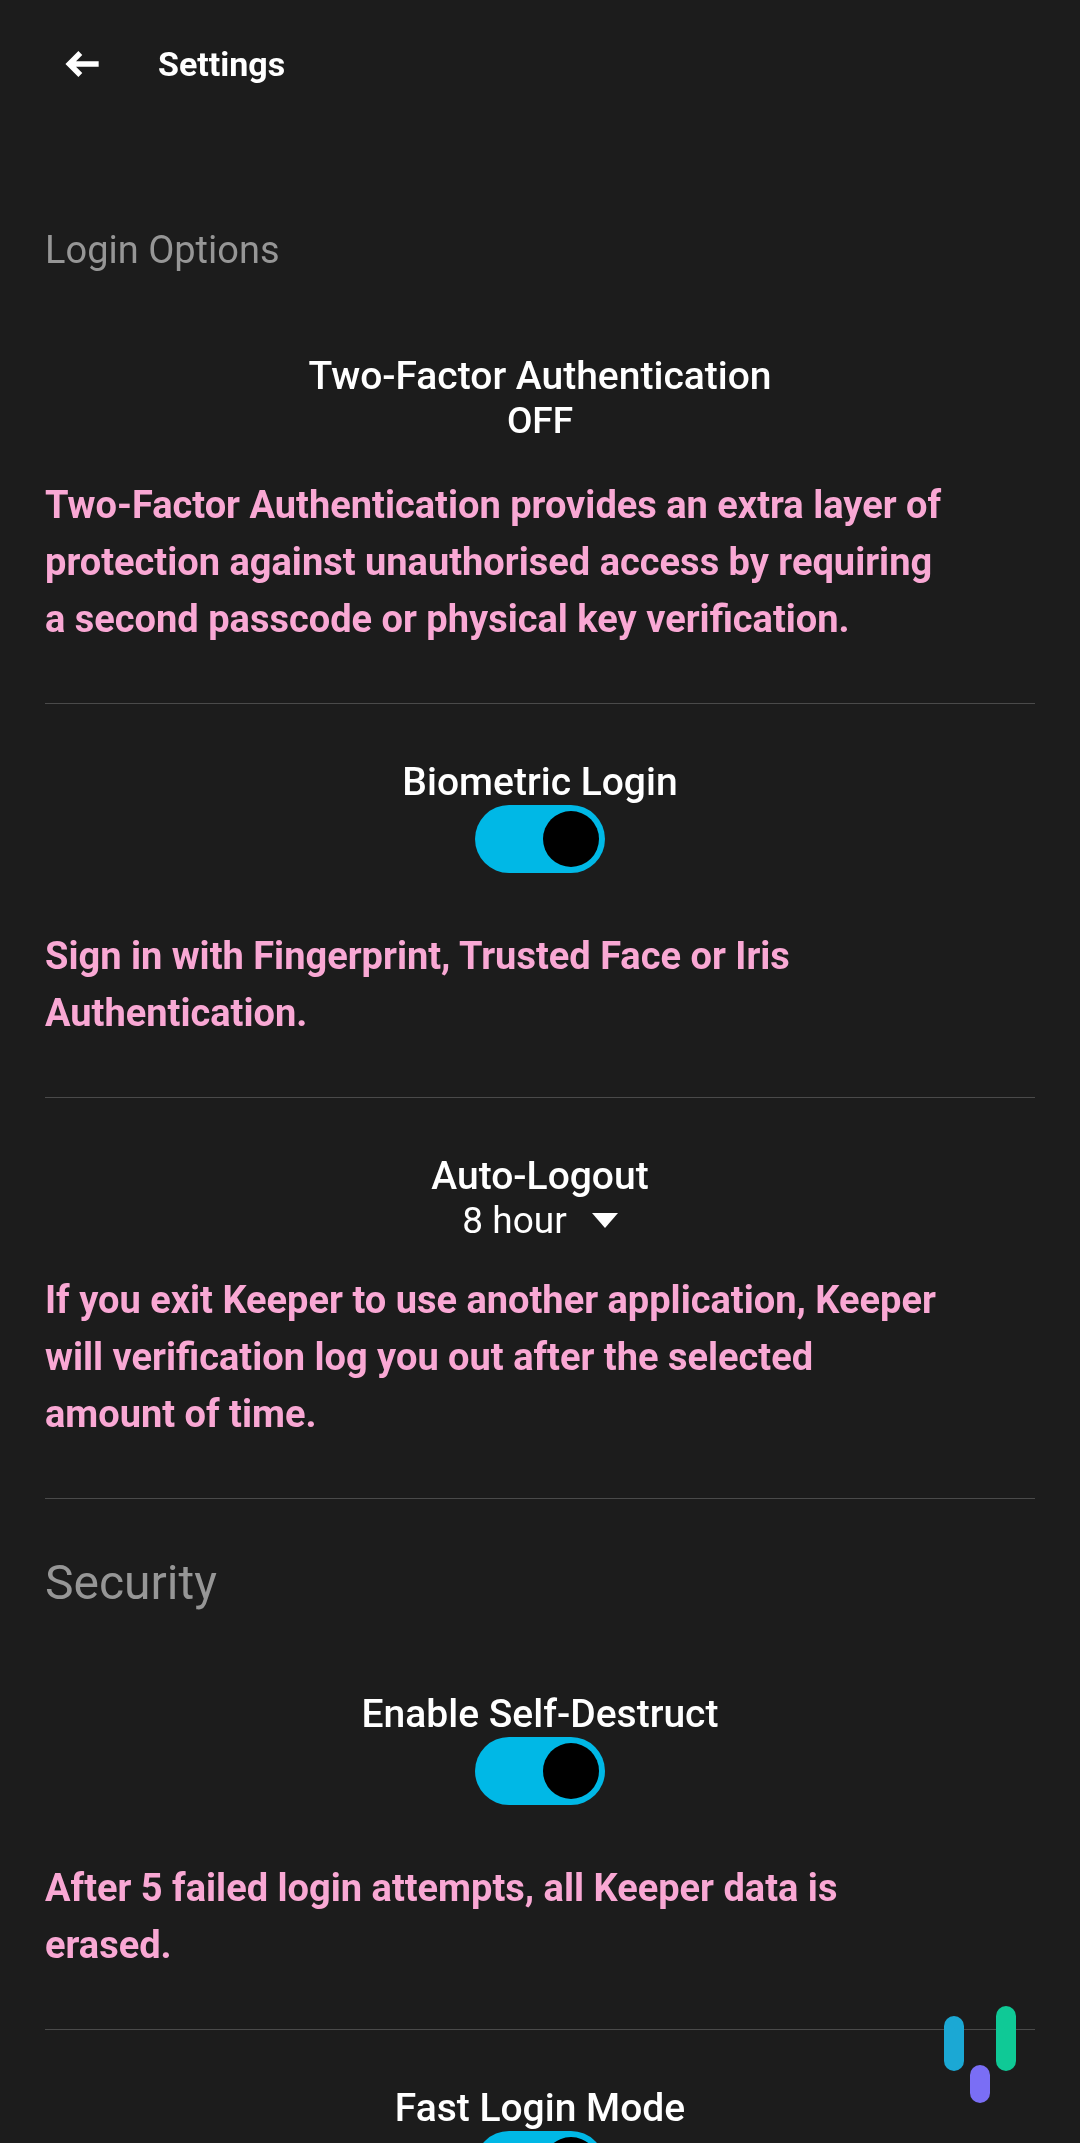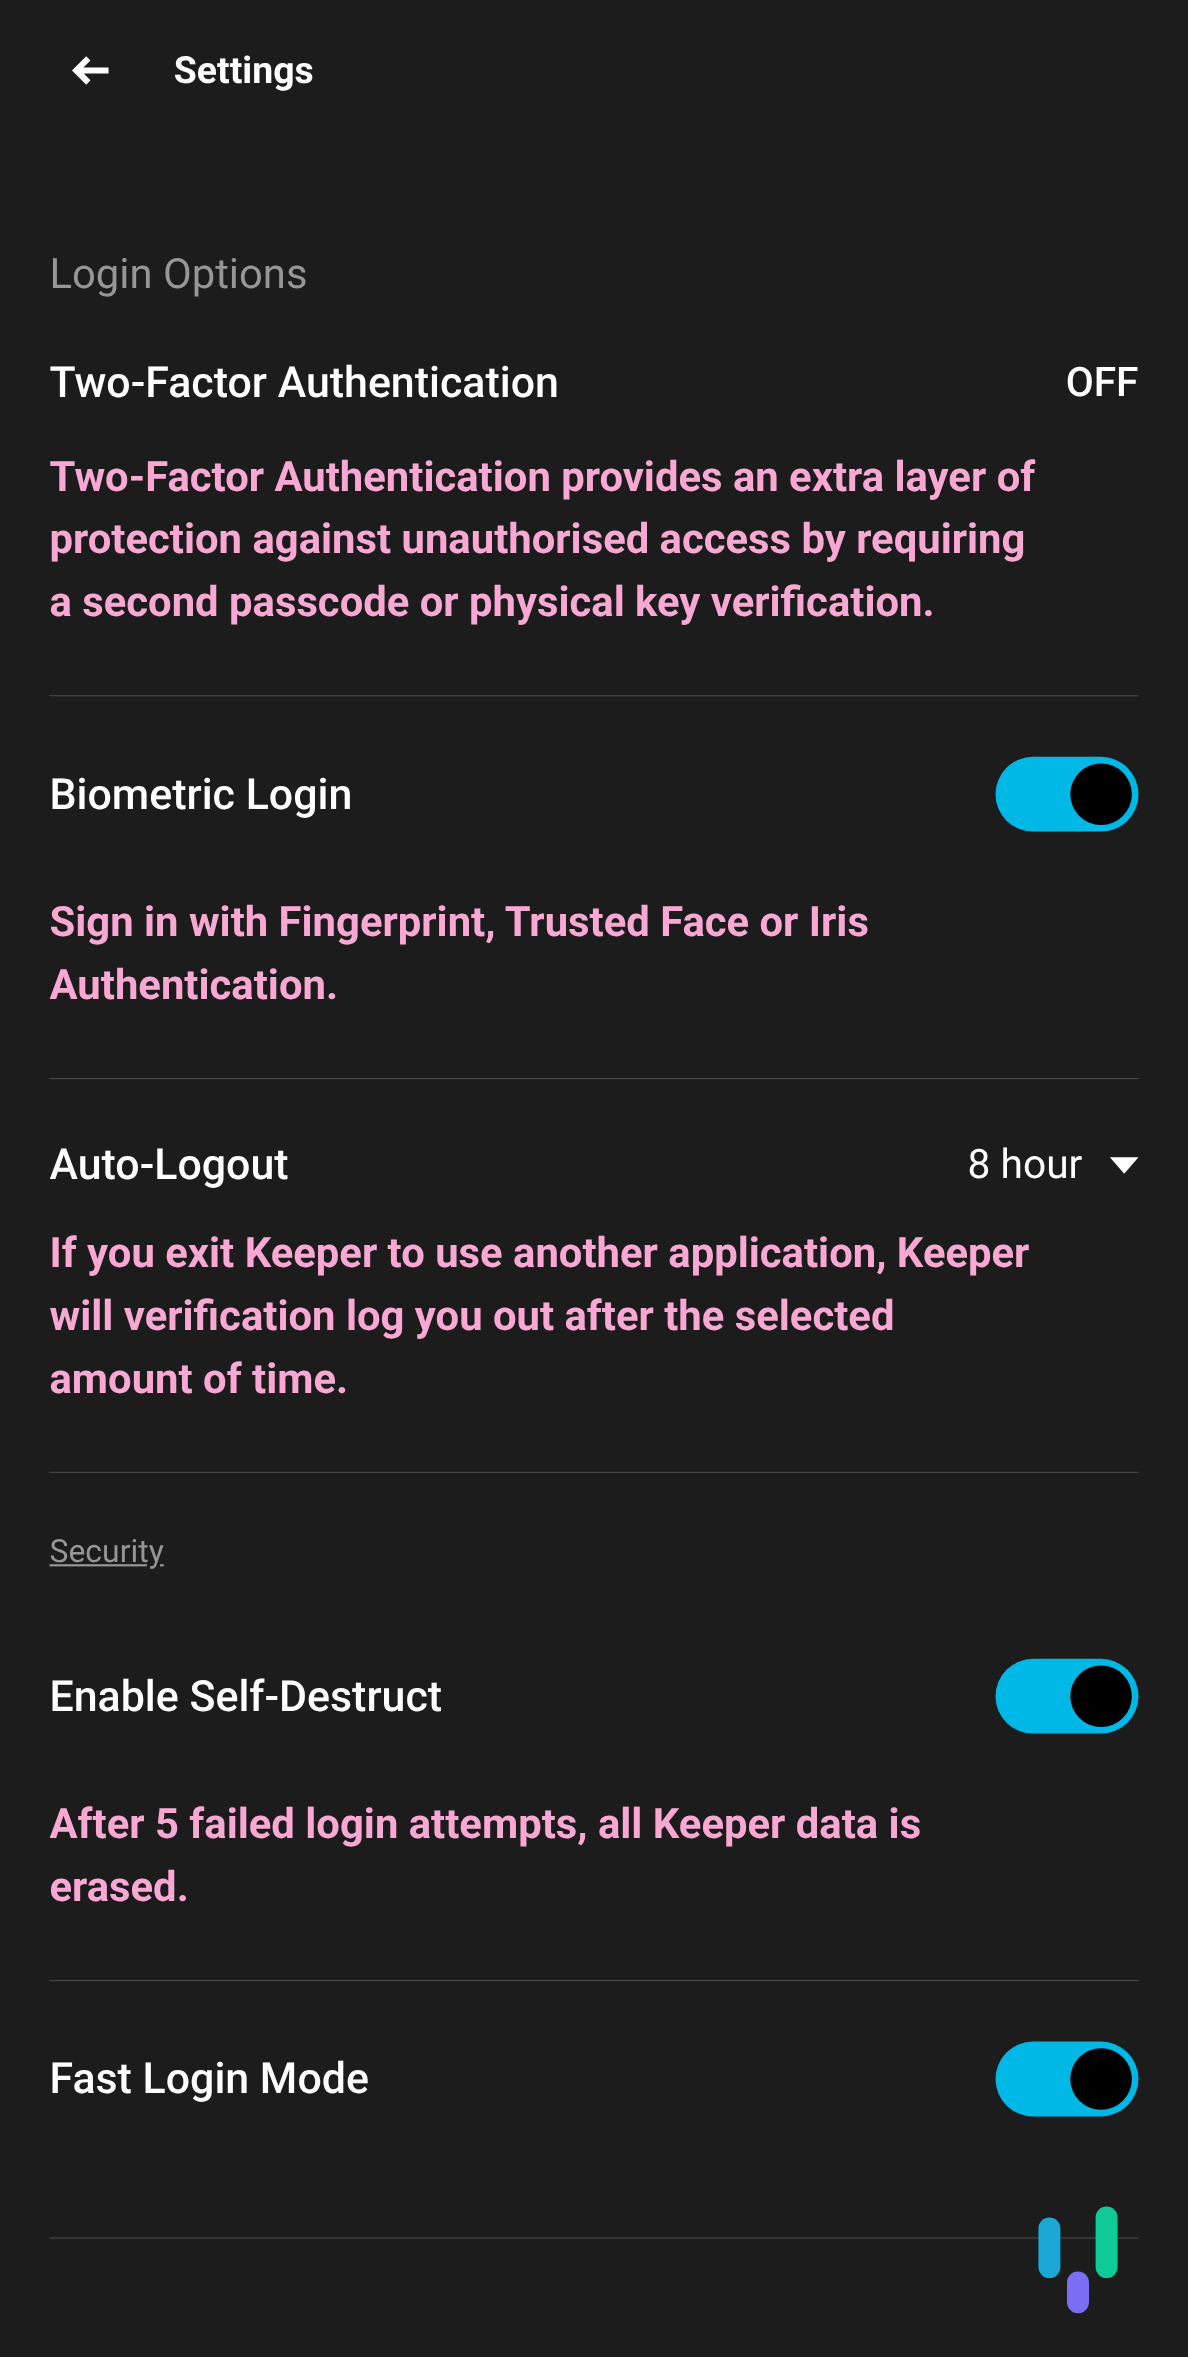--- a/index.html
+++ b/index.html
@@ -40,33 +40,34 @@
       font-size: 34px;
       font-weight: 700;
       color: #fff;
     }
     .content {
       padding: 100px 45px 0 45px;
     }
     .section-header {
       font-size: 38px;
       color: #969696;
-      margin-bottom: 53px;
+      margin-bottom: 81px;
       font-weight: 400;
     }
     .setting-item {
       border-bottom: 1px solid #4a4a4a;
       padding-bottom: 55px;
       margin-bottom: 55px;
     }
     .setting-row {
       display: flex;
       justify-content: space-between;
       align-items: center;
       margin-bottom: 35px;
+      flex-direction: column;
     }
     .setting-title {
       font-size: 39px;
       font-weight: 500;
       color: #fff;
     }
     .setting-value-off {
       font-size: 37px;
       font-weight: 500;
       color: #fff;
@@ -106,26 +107,25 @@
       font-weight: 400;
     }
     .dropdown-arrow {
       width: 0;
       height: 0;
       border-left: 13px solid transparent;
       border-right: 13px solid transparent;
       border-top: 15px solid #fff;
     }
     .section-header-security {
-      font-size: 29px;
+      font-size: 48px;
       color: #969696;
       margin-bottom: 80px;
       margin-top: 20px;
       font-weight: 400;
-      text-decoration: underline;
     }
     .float-icon {
       position: absolute;
       bottom: 60px;
       right: 55px;
       width: 90px;
       height: 90px;
       display: flex;
       align-items: flex-end;
       justify-content: center;

